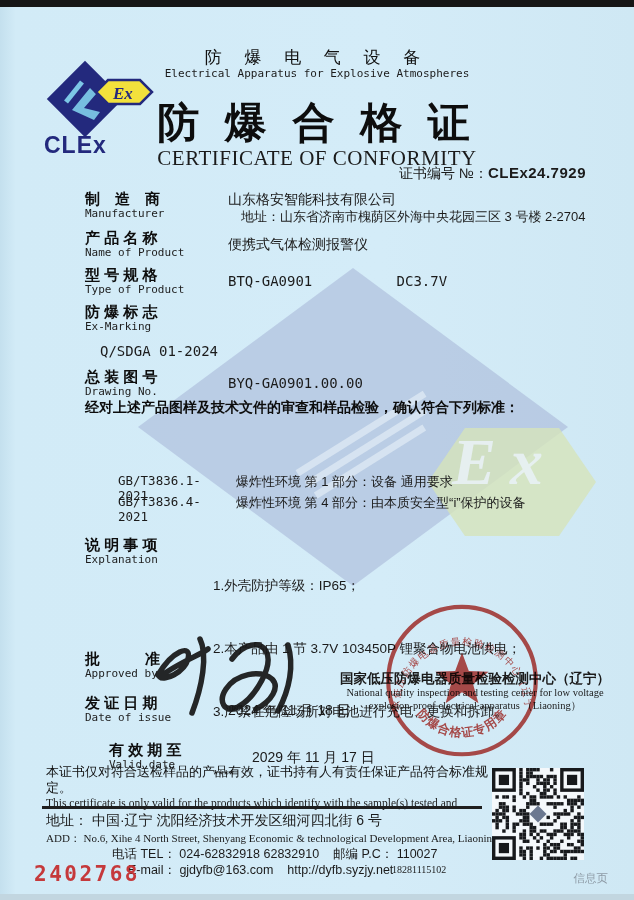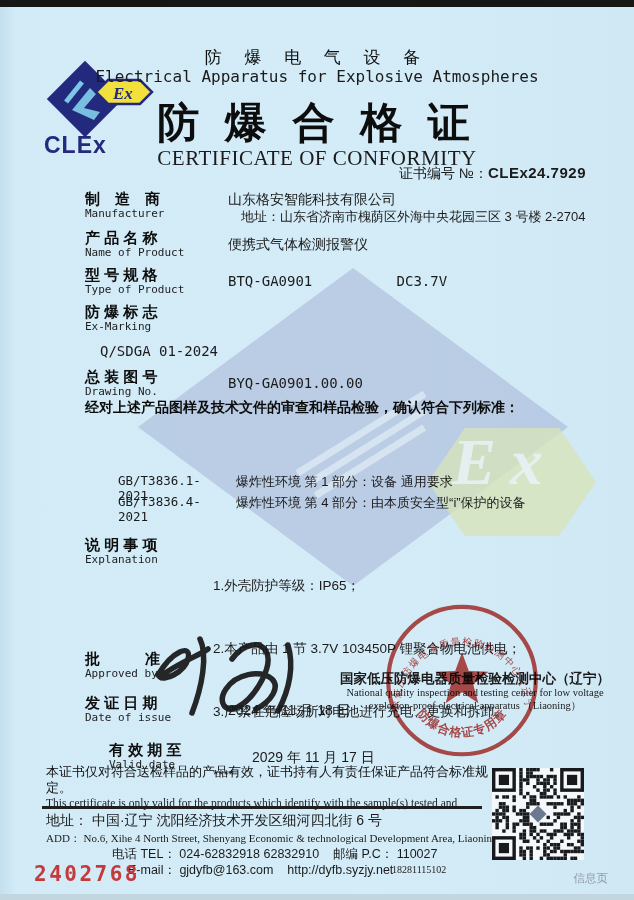--- a/index.html
+++ b/index.html
@@ -18,21 +18,21 @@
   #wm-diamond{left:138px;top:268px;width:430px;height:318px;background:#9fabd0;opacity:.48;
      clip-path:polygon(50% 0,100% 50%,50% 100%,0 50%);}
   #wm-hex{left:428px;top:428px;width:168px;height:108px;background:#d6e4ba;opacity:.8;
      clip-path:polygon(22% 0,78% 0,100% 50%,78% 100%,22% 100%,0 50%);}
   #wm-hex-letters{left:452px;top:424px;font-size:66px;font-style:italic;font-weight:bold;
      color:#eaf2f8;opacity:.85;letter-spacing:14px;font-family:"Liberation Serif",serif;}
   .wm-stripe{height:7px;background:#e9f1f8;opacity:.6;transform:rotate(-32deg);}
   
   #hdr-title-zh{left:0;right:0;top:46px;text-align:center;font-size:17px;font-weight:normal;
      letter-spacing:9px;color:#111;z-index:2;}
-  #hdr-title-en{left:0;right:0;top:67px;text-align:center;font-size:16px;z-index:2;}
+  #hdr-title-en{left:0;right:0;top:67px;text-align:center;font-size:11px;z-index:2;}
   #cert-title-zh{left:0;right:0;top:95px;text-align:center;font-size:42px;font-weight:bold;
      letter-spacing:7px;color:#0d0d0d;z-index:2;}
   #cert-title-en{left:0;right:0;top:146px;text-align:center;font-size:21px;letter-spacing:.5px;z-index:2;}
   #cert-no-row{right:48px;top:164px;font-size:14px;z-index:2;}
   #cert-no-row b{font-size:15px;letter-spacing:.5px;}
   
   #logo{left:38px;top:58px;width:120px;height:105px;z-index:2;}
   #logo-text{left:44px;top:132px;font-size:23px;font-weight:bold;color:#23297d;letter-spacing:1px;z-index:2;}
   
   .row{left:85px;display:flex;z-index:2;}

